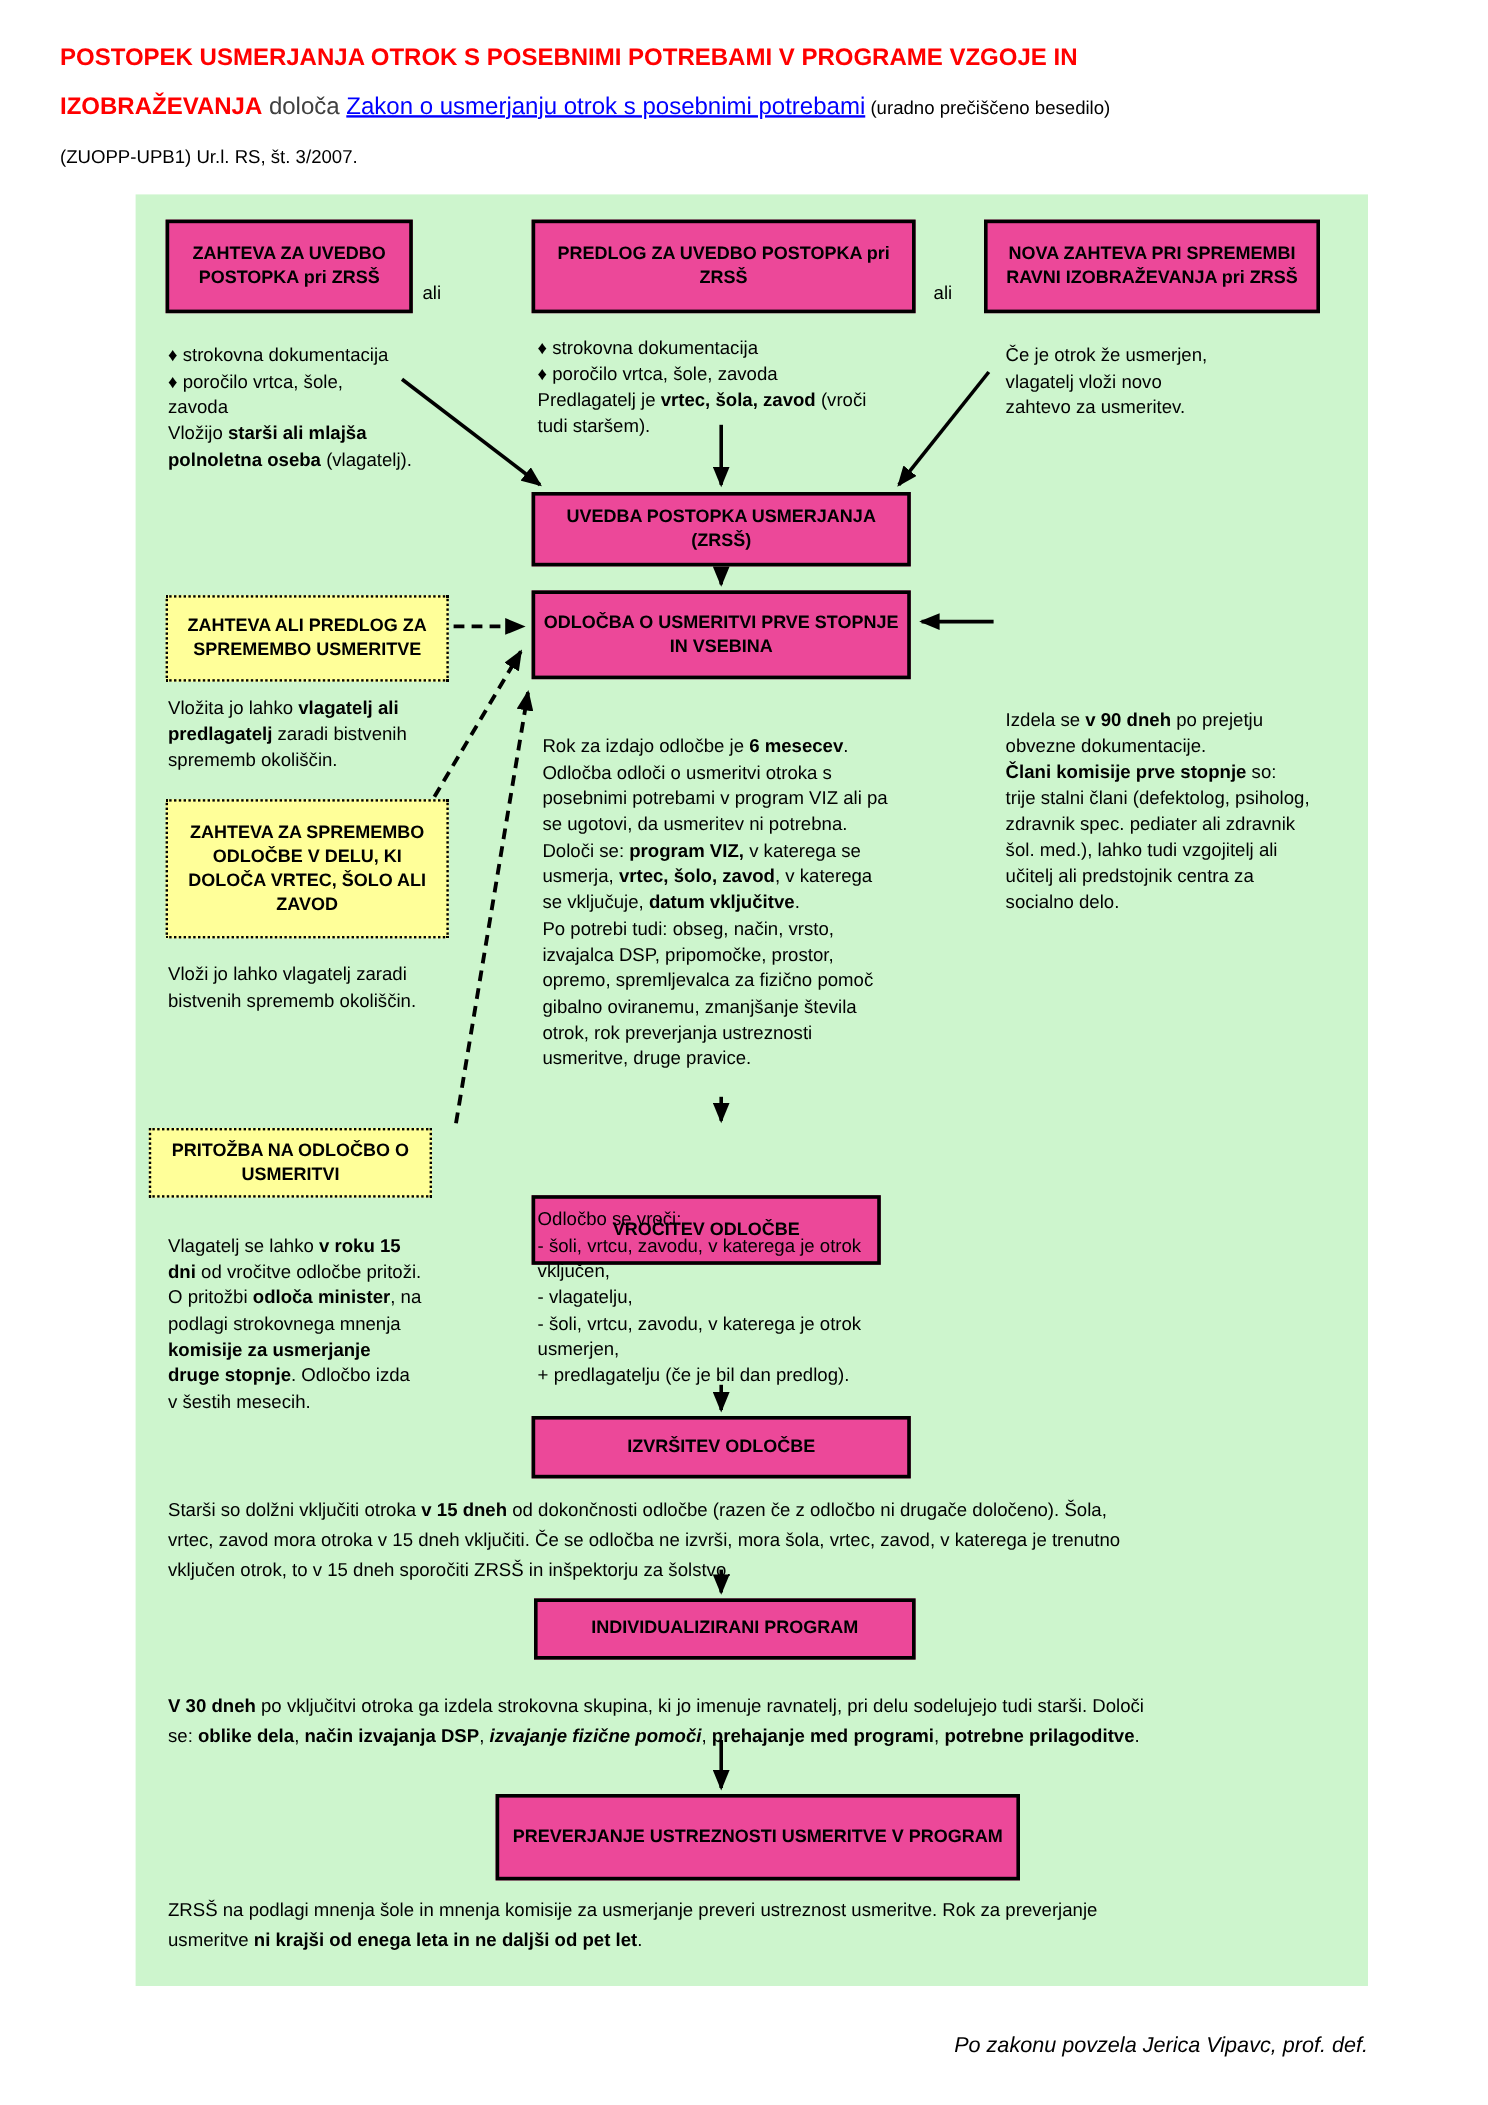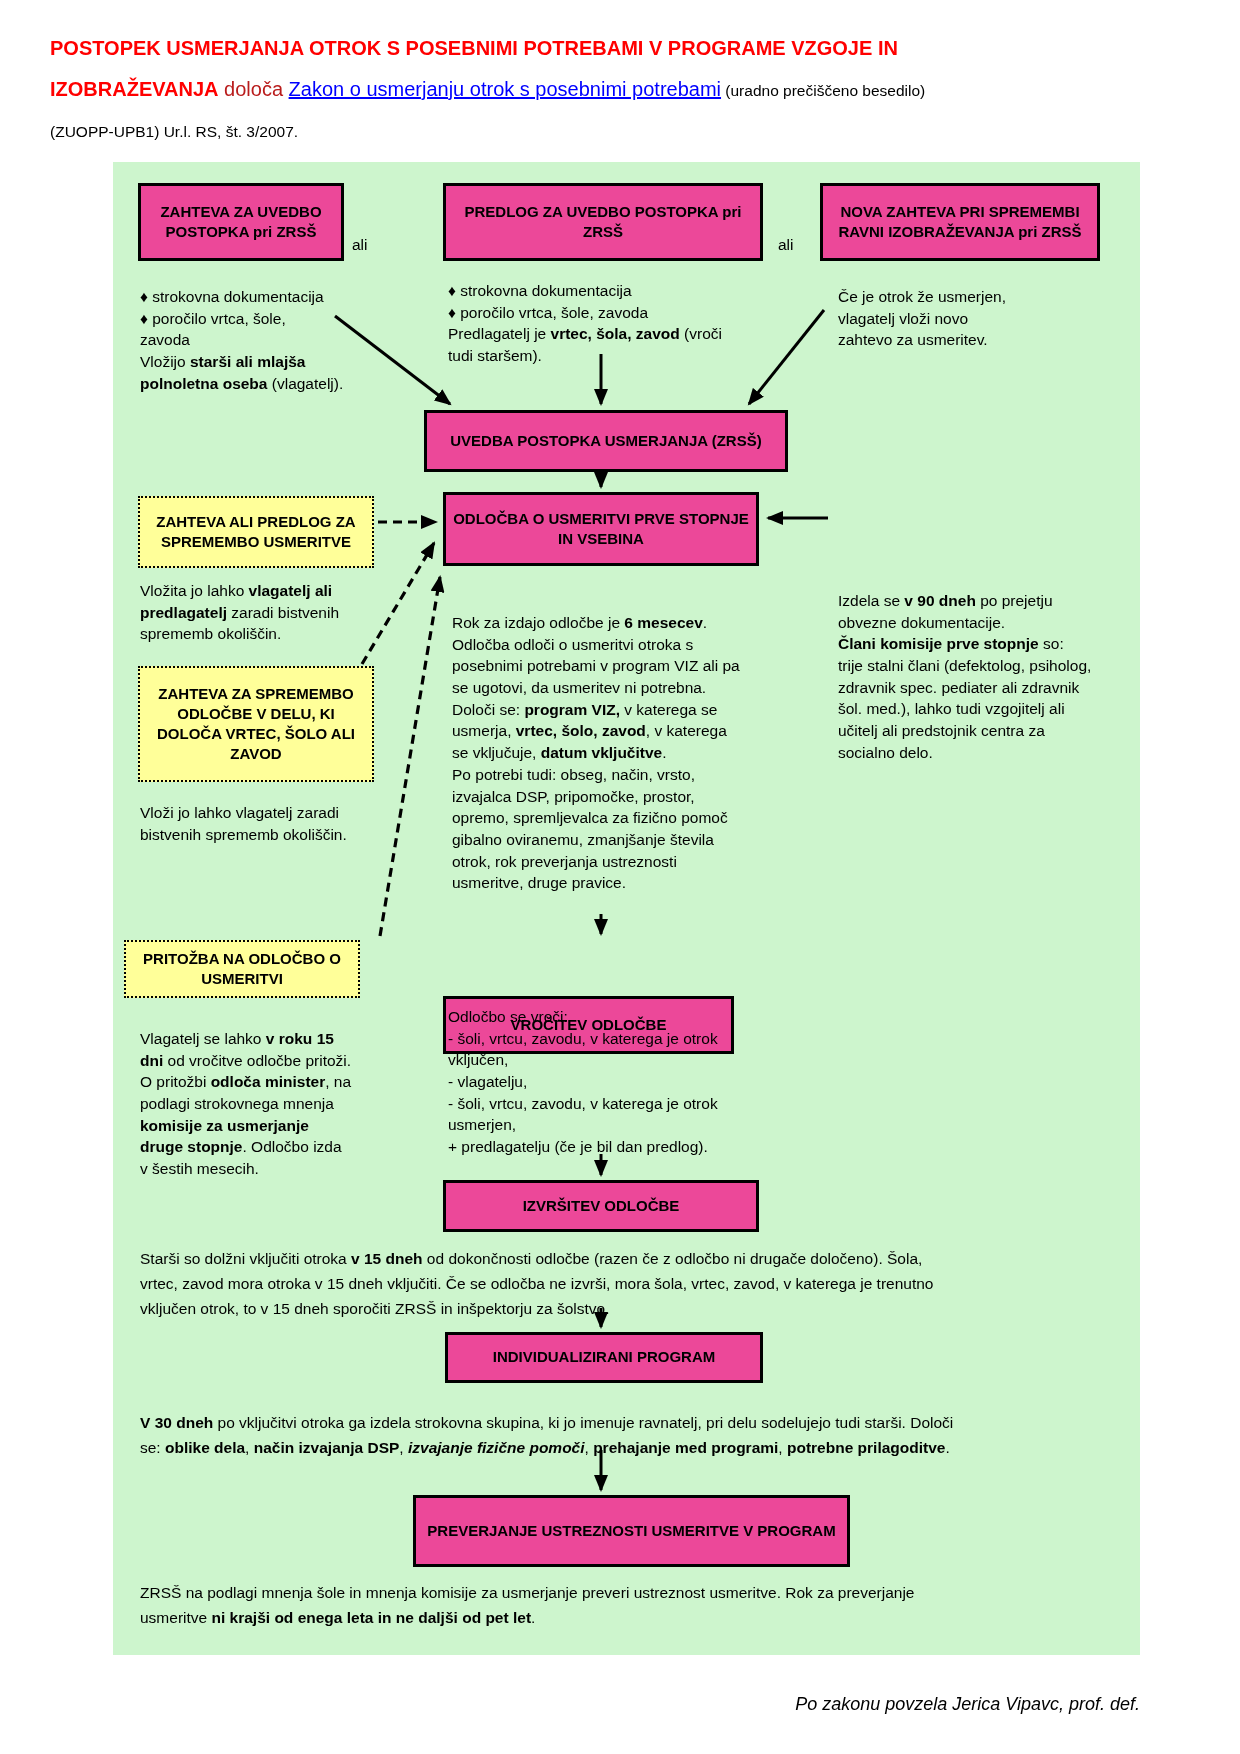--- a/index.html
+++ b/index.html
@@ -2,21 +2,21 @@
 <html><head>
 <meta charset="utf-8">
 <style>
   html,body{margin:0;padding:0;background:#fff;}
   .page{position:relative;width:1240px;height:1754px;background:#ffffff;overflow:hidden;
         font-family:"Liberation Sans",sans-serif;color:#000;}
   
   .hdr{position:absolute;left:50px;top:28px;width:1150px;font-size:20px;line-height:41px;
        white-space:pre-line;}
   .hdr-title{color:#FF0000;font-weight:bold;}
-  .hdr-mid{color:#b91c1c;}
+  .hdr-mid{color:#404040;}
   .hdr-link{color:#0000FF;text-decoration:underline;cursor:pointer;}
   .hdr-note{font-size:15.5px;}
   .hdr-cit{font-size:15.5px;}
   
   .board{position:absolute;left:113px;top:162px;width:1027px;height:1493px;background:#CDF5CD;}
   
   .node{position:absolute;background:#ec4899;border:3px solid #000;display:flex;
         align-items:center;justify-content:center;text-align:center;font-weight:bold;
         font-size:15px;line-height:1.35;box-sizing:border-box;padding:2px 6px;}
   .node-yellow{background:#FFFF99;border:2.5px dotted #000;}
@@ -38,21 +38,21 @@
 IZOBRAŽEVANJA</span><span class="hdr-mid"> določa </span><a class="hdr-link">Zakon o usmerjanju otrok s posebnimi potrebami</a><span class="hdr-note"> (uradno prečiščeno besedilo)</span><div class="hdr-cit">(ZUOPP-UPB1) Ur.l. RS, št. 3/2007.</div></div>
 
   <div class="board"></div>
 
   <div class="node" style="left:138px;top:183px;width:206px;height:78px;">ZAHTEVA ZA UVEDBO POSTOPKA pri ZRSŠ</div>
   <div class="ali" style="left:352px;top:236px;">ali</div>
   <div class="node" style="left:443px;top:183px;width:320px;height:78px;">PREDLOG ZA UVEDBO POSTOPKA pri ZRSŠ</div>
   <div class="ali" style="left:778px;top:236px;">ali</div>
   <div class="node" style="left:820px;top:183px;width:280px;height:78px;">NOVA ZAHTEVA PRI SPREMEMBI RAVNI IZOBRAŽEVANJA pri ZRSŠ</div>
 
-  <div class="node" style="left:424px;top:410px;width:364px;height:62px;">UVEDBA POSTOPKA USMERJANJA (ZRSŠ)</div>
+  <div class="node" style="left:443px;top:410px;width:316px;height:62px;">UVEDBA POSTOPKA USMERJANJA (ZRSŠ)</div>
   <div class="node" style="left:443px;top:492px;width:316px;height:74px;">ODLOČBA O USMERITVI PRVE STOPNJE IN VSEBINA</div>
 
   <div class="node node-yellow" style="left:138px;top:496px;width:236px;height:72px;">ZAHTEVA ALI PREDLOG ZA SPREMEMBO USMERITVE</div>
   <div class="node node-yellow" style="left:138px;top:666px;width:236px;height:116px;">ZAHTEVA ZA SPREMEMBO ODLOČBE V DELU, KI DOLOČA VRTEC, ŠOLO ALI ZAVOD</div>
   <div class="node node-yellow" style="left:124px;top:940px;width:236px;height:58px;">PRITOŽBA NA ODLOČBO O USMERITVI</div>
 
   <div class="node" style="left:443px;top:996px;width:291px;height:58px;">VROČITEV ODLOČBE</div>
   <div class="node" style="left:443px;top:1180px;width:316px;height:52px;">IZVRŠITEV ODLOČBE</div>
   <div class="node" style="left:445px;top:1332px;width:318px;height:51px;">INDIVIDUALIZIRANI PROGRAM</div>
   <div class="node" style="left:413px;top:1495px;width:437px;height:72px;">PREVERJANJE USTREZNOSTI USMERITVE V PROGRAM</div>

